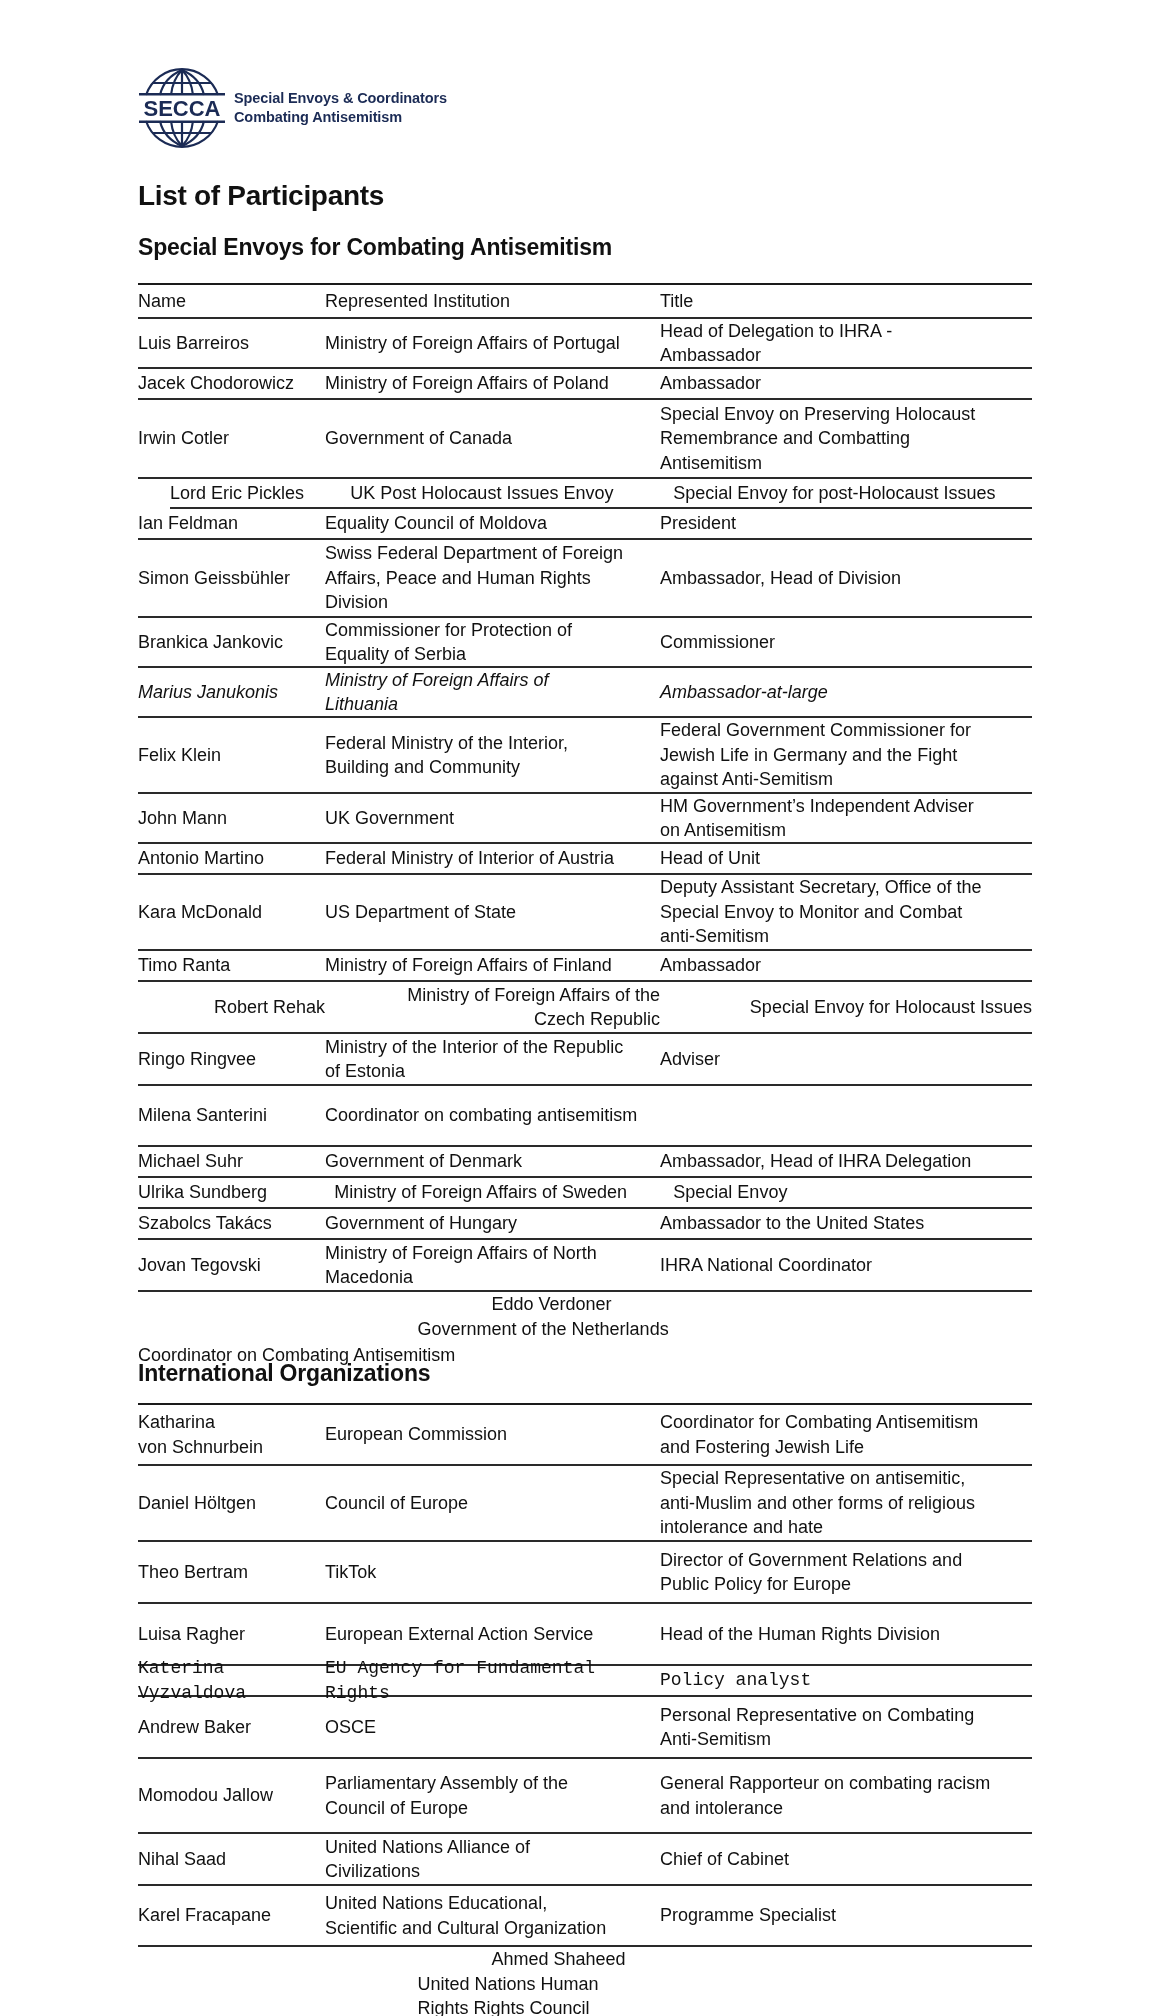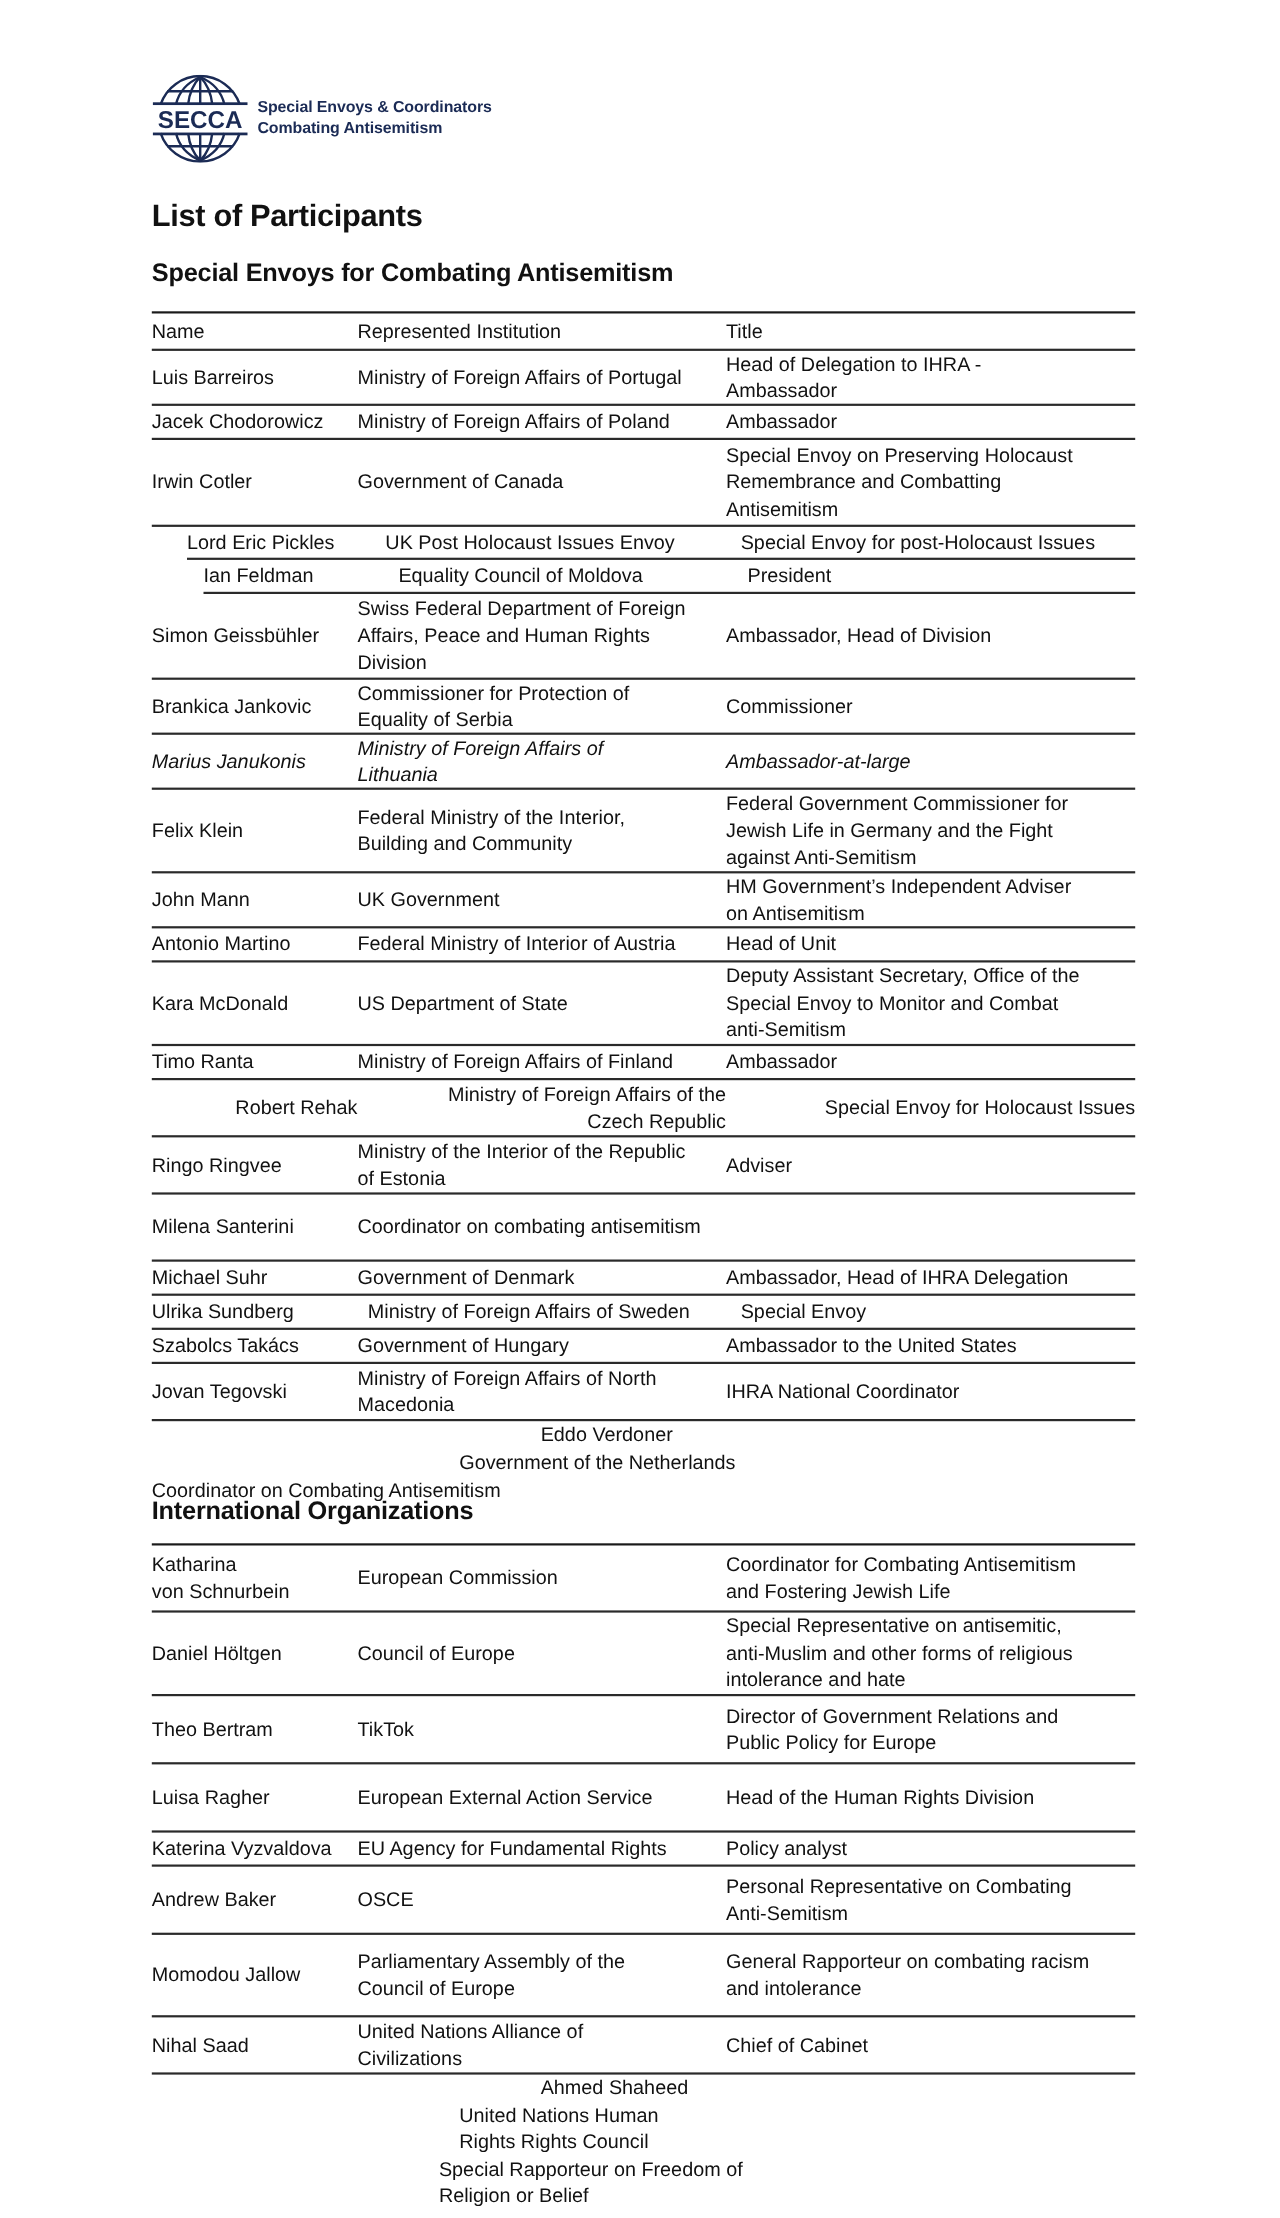--- a/index.html
+++ b/index.html
@@ -78,21 +78,21 @@
         <div class="cell c2">Government of Canada</div>
         <div class="cell c3">Special Envoy on Preserving Holocaust
 Remembrance and Combatting
 Antisemitism</div>
       </div>
       <div class="row" style="height: 30px; margin-left: 32px;">
         <div class="cell c1">Lord Eric Pickles</div>
         <div class="cell c2">UK Post Holocaust Issues Envoy</div>
         <div class="cell c3">Special Envoy for post-Holocaust Issues</div>
       </div>
-      <div class="row" style="height: 31px; margin-left: 47px;">
+      <div class="row" style="height: 31px;">
         <div class="cell c1">Ian Feldman</div>
         <div class="cell c2">Equality Council of Moldova</div>
         <div class="cell c3">President</div>
       </div>
       <div class="row" style="height: 78px;">
         <div class="cell c1">Simon Geissbühler</div>
         <div class="cell c2">Swiss Federal Department of Foreign
 Affairs, Peace and Human Rights
 Division</div>
         <div class="cell c3">Ambassador, Head of Division</div>
@@ -207,21 +207,21 @@
         <div class="cell c1">Theo Bertram</div>
         <div class="cell c2">TikTok</div>
         <div class="cell c3">Director of Government Relations and
 Public Policy for Europe</div>
       </div>
       <div class="row" style="height: 62px;">
         <div class="cell c1">Luisa Ragher</div>
         <div class="cell c2">European External Action Service</div>
         <div class="cell c3">Head of the Human Rights Division</div>
       </div>
-      <div class="row" style="height: 31px;">
+      <div class="row" style="height: 31px; font-family: Liberation Mono, monospace;">
         <div class="cell c1">Katerina Vyzvaldova</div>
         <div class="cell c2">EU Agency for Fundamental Rights</div>
         <div class="cell c3">Policy analyst</div>
       </div>
       <div class="row" style="height: 62px;">
         <div class="cell c1">Andrew Baker</div>
         <div class="cell c2">OSCE</div>
         <div class="cell c3">Personal Representative on Combating
 Anti-Semitism</div>
       </div>
@@ -231,20 +231,26 @@
 Council of Europe</div>
         <div class="cell c3">General Rapporteur on combating racism
 and intolerance</div>
       </div>
       <div class="row" style="height: 52px;">
         <div class="cell c1">Nihal Saad</div>
         <div class="cell c2">United Nations Alliance of
 Civilizations</div>
         <div class="cell c3">Chief of Cabinet</div>
       </div>
+      <div class="row" style="height: 61px;">
+        <div class="cell c1">Karel Fracapane</div>
+        <div class="cell c2">United Nations Educational,
+Scientific and Cultural Organization</div>
+        <div class="cell c3">Programme Specialist</div>
+      </div>
       <div class="row last" style="height: 52px;">
         <div class="cell c1">Ahmed Shaheed</div>
         <div class="cell c2">United Nations Human
 Rights Rights Council</div>
         <div class="cell c3">Special Rapporteur on Freedom of
 Religion or Belief</div>
       </div>
     </div>
 </div>
 

